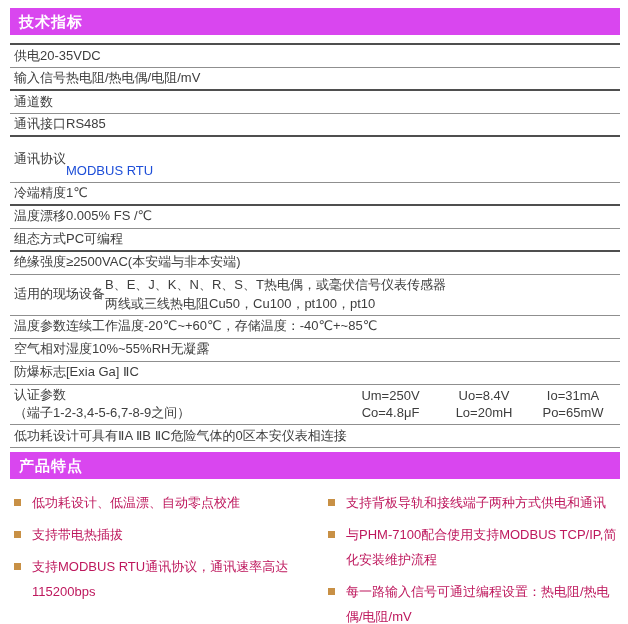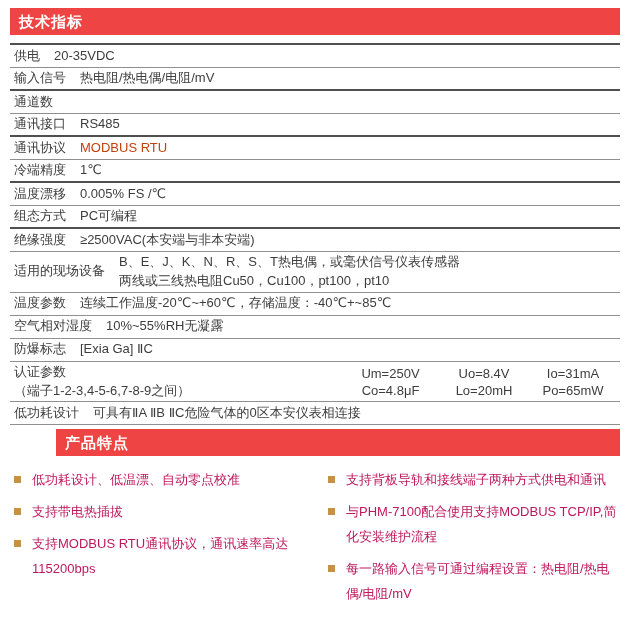--- a/index.html
+++ b/index.html
@@ -4,59 +4,58 @@
 <style>
   * { margin: 0; padding: 0; box-sizing: border-box; }
   html, body { background: #ffffff; }
   body {
     font-family: "Liberation Sans", "DejaVu Sans", sans-serif;
     width: 628px; height: 624px; overflow: hidden;
   }
   .page { width: 628px; height: 624px; padding: 8px 8px 0 10px; }
 
   .section-bar {
-    background: #ef4444;
+    background: #d946ef;
     color: #ffffff;
     height: 27px;
     line-height: 27px;
     padding-left: 9px;
     font-size: 15px;
     font-weight: bold;
     letter-spacing: 1px;
   }
   .bar-tech { margin-bottom: 8px; }
-  .bar-feat { margin-top: 4px; margin-bottom: 9px; margin-left: 46px; }
+  .bar-feat { margin-top: 4px; margin-bottom: 9px; }
 
   .spec-table { border-top: 2px solid #4f4f4f; }
   .spec-row {
     display: flex;
     align-items: center;
     justify-content: space-between;
     min-height: 23px;
     border-bottom: 1px solid #8f8f8f;
     padding: 1px 2px 1px 4px;
-    gap: 14px;
   }
   .spec-row.thick { border-bottom: 2px solid #4f4f4f; }
   .spec-row.tall { min-height: 38px; }
   .spec-label {
     font-size: 13px;
     color: #3d3d3d;
     white-space: pre-line;
     line-height: 1.45;
     flex: 0 0 auto;
   }
   .spec-value {
     font-size: 13px;
     color: #3d3d3d;
     white-space: pre-line;
     line-height: 1.45;
     flex: 1 1 auto;
   }
-  .spec-value.muted { color: #c2410c; }
+  .spec-value.muted { color: #1d4ed8; margin-top: 24px; }
   .spec-grid {
     flex: 1 1 auto;
     display: grid;
     grid-template-columns: 95px 92px 86px;
     justify-content: end;
     row-gap: 2px;
     padding-right: 2px;
   }
   .spec-grid-cell { font-size: 13px; color: #3d3d3d; text-align: center; }
 

